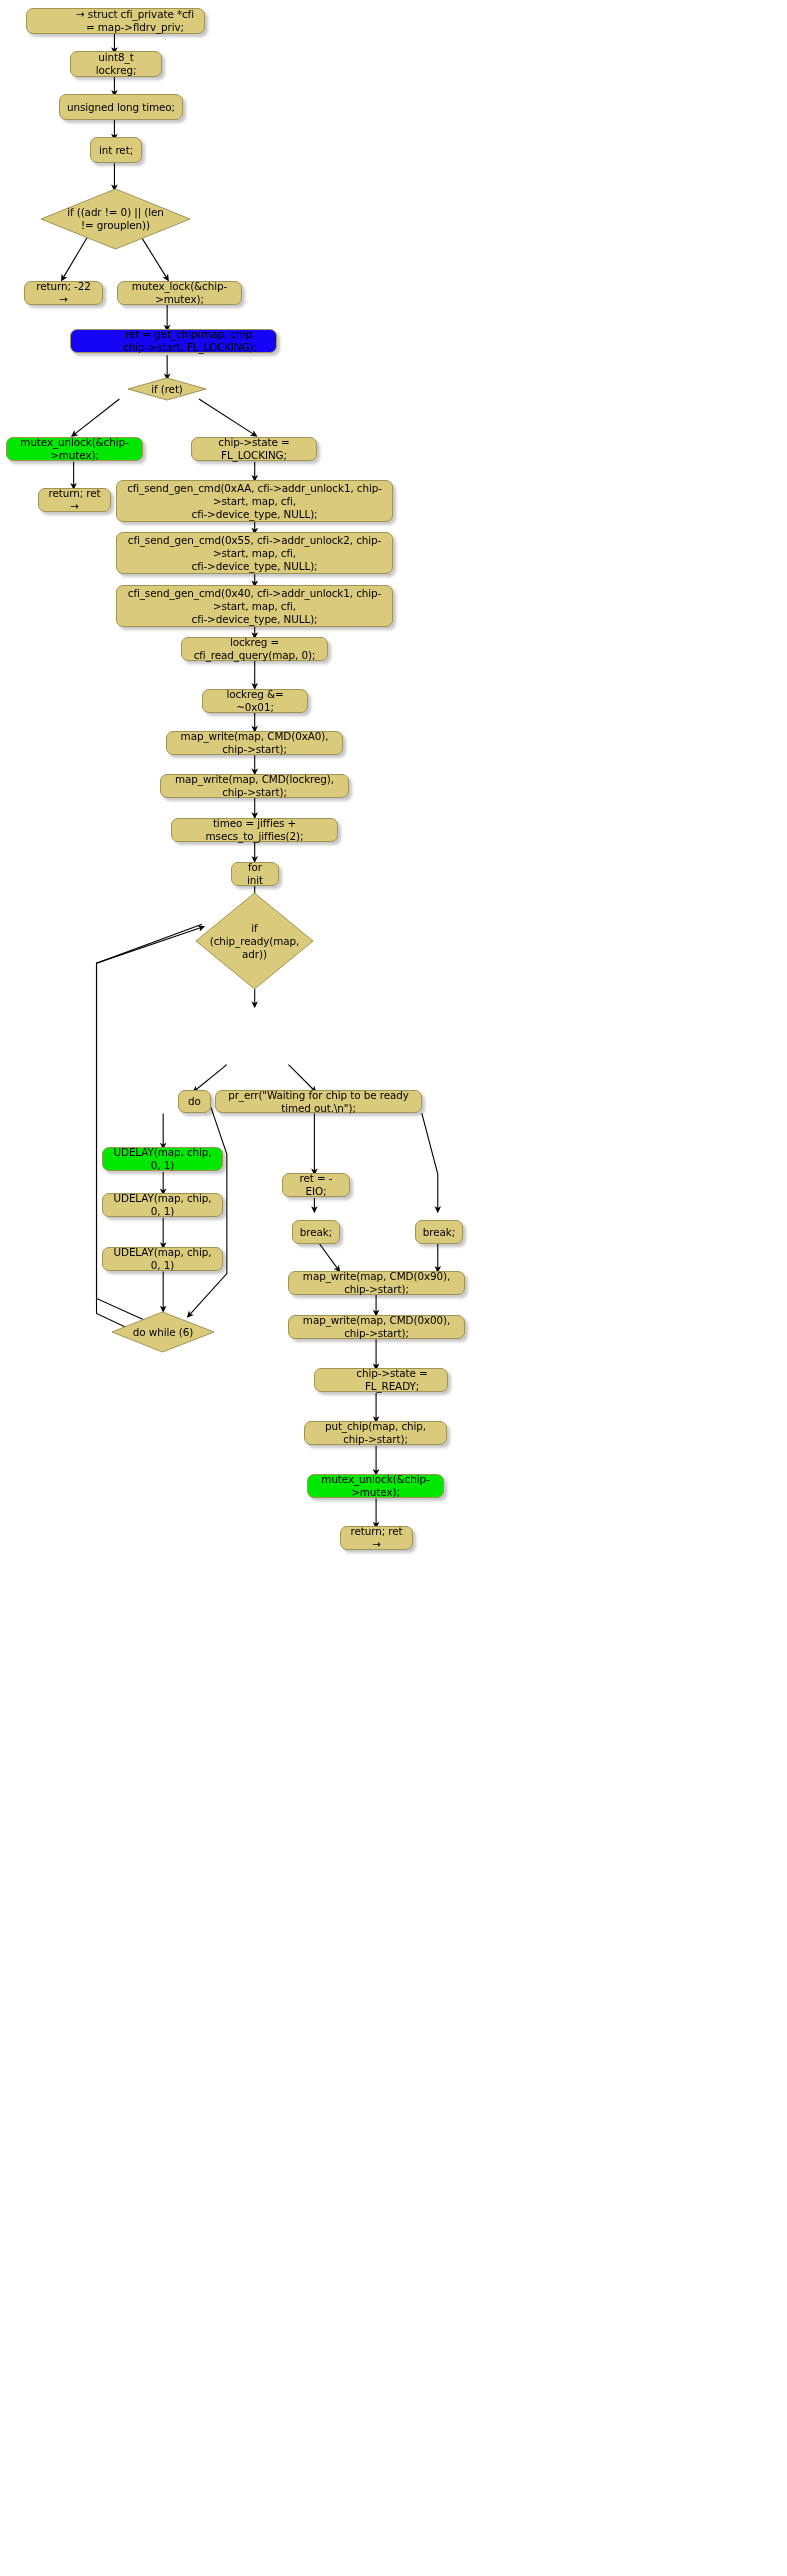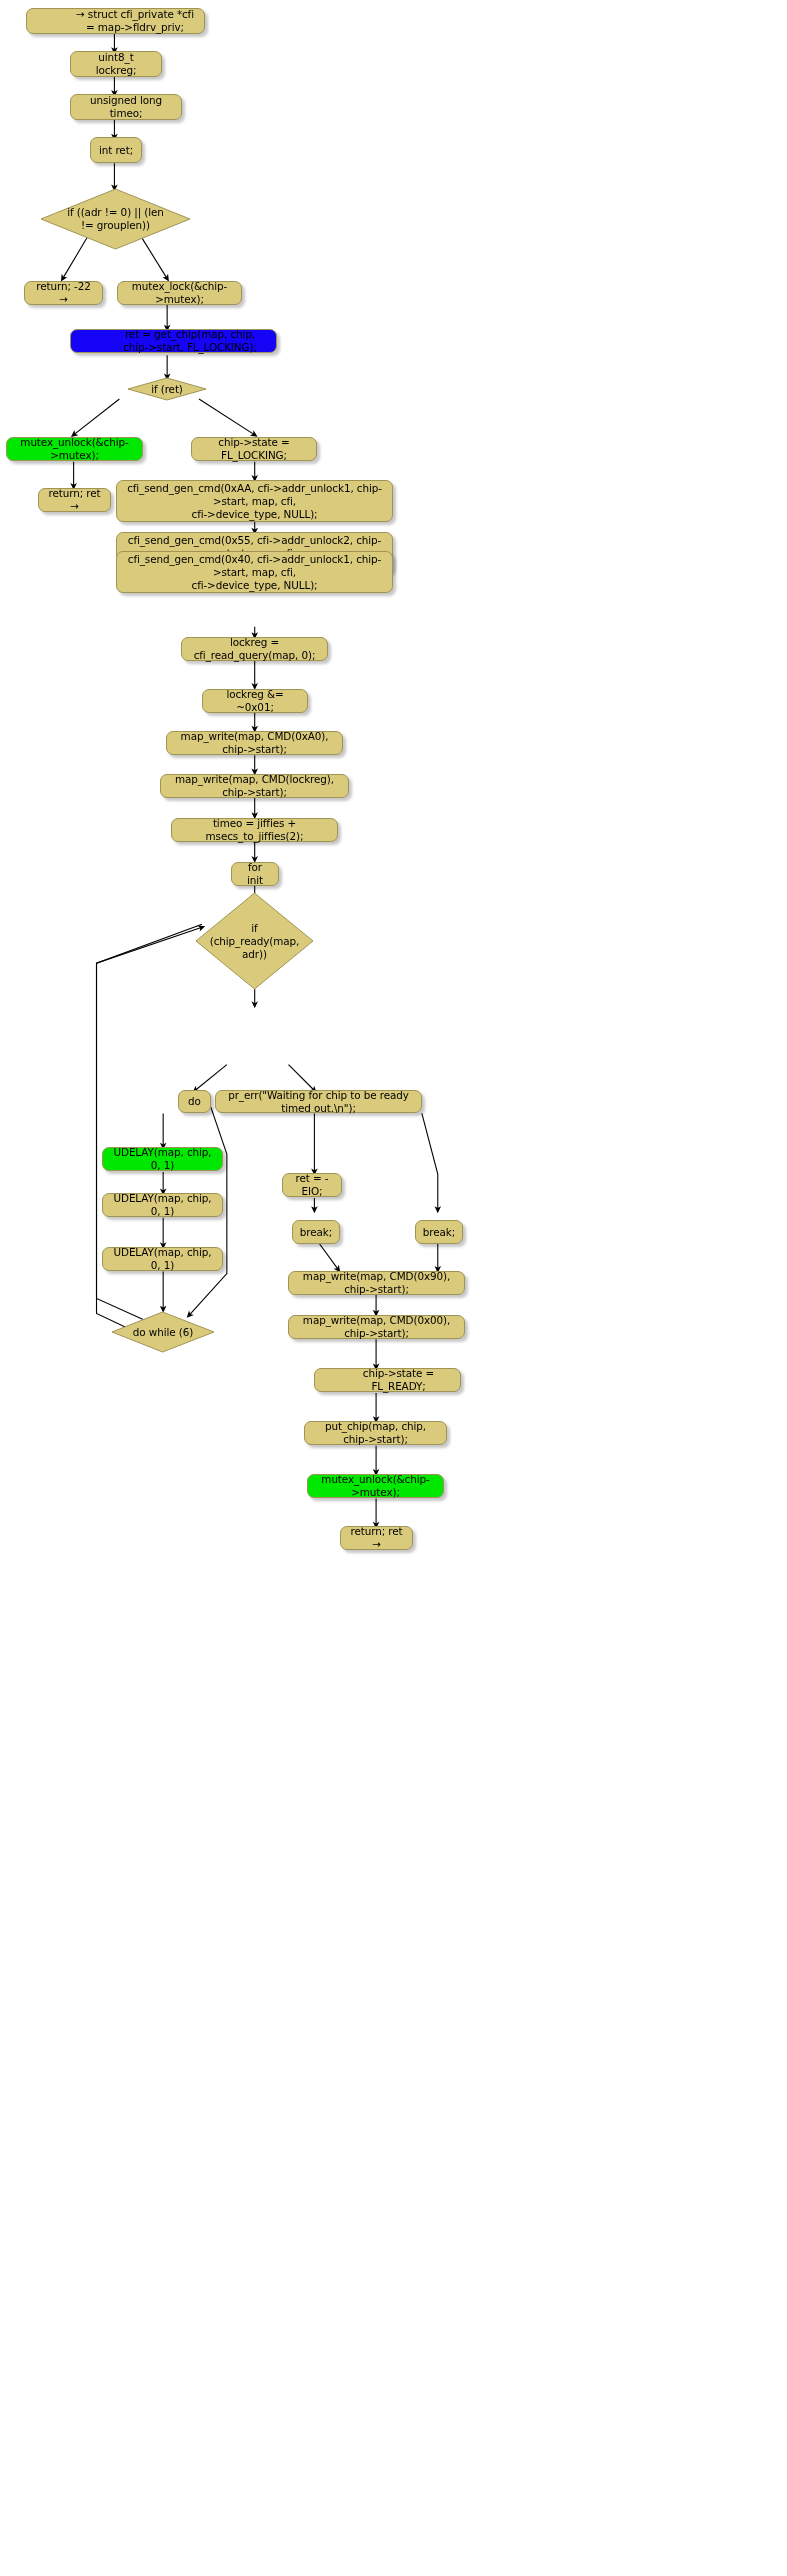--- a/index.html
+++ b/index.html
@@ -160,21 +160,21 @@
   </svg>
 
   <div class="node rect" style="left:26px; top:8px; width:179px; height:26px;padding-left:46px;">
     <span>→ struct cfi_private *cfi = map-&gt;fldrv_priv;</span>
   </div>
 
   <div class="node rect" style="left:70px; top:51px; width:92px; height:26px;">
     <span>uint8_t lockreg;</span>
   </div>
 
-  <div class="node rect" style="left:70px; top:94px; width:112px; height:26px;">
+  <div class="node rect" style="left:59px; top:94px; width:124px; height:26px;">
     <span>unsigned long timeo;</span>
   </div>
 
   <div class="node rect" style="left:90px; top:137px; width:52px; height:26px;">
     <span>int ret;</span>
   </div>
 
   <div class="node diamond" style="left:40px; top:188px; width:151px; height:62px;">
     <svg class="dshape" viewBox="0 0 152 62" preserveAspectRatio="none">
       <polygon points="76,1 151,31 76,61 1,31" fill="#D9CA7C" stroke="#A09455" stroke-width="1"></polygon>
@@ -217,21 +217,21 @@
   <div class="node rect" style="left:116px; top:480px; width:277px; height:42px;">
     <span>cfi_send_gen_cmd(0xAA, cfi-&gt;addr_unlock1, chip-&gt;start, map, cfi,
 cfi-&gt;device_type, NULL);</span>
   </div>
 
   <div class="node rect" style="left:116px; top:532px; width:277px; height:42px;">
     <span>cfi_send_gen_cmd(0x55, cfi-&gt;addr_unlock2, chip-&gt;start, map, cfi,
 cfi-&gt;device_type, NULL);</span>
   </div>
 
-  <div class="node rect" style="left:116px; top:551px; width:277px; height:42px;">
+  <div class="node rect" style="left:116px; top:585px; width:277px; height:42px;">
     <span>cfi_send_gen_cmd(0x40, cfi-&gt;addr_unlock1, chip-&gt;start, map, cfi,
 cfi-&gt;device_type, NULL);</span>
   </div>
 
   <div class="node rect" style="left:181px; top:637px; width:147px; height:24px;">
     <span>lockreg = cfi_read_query(map, 0);</span>
   </div>
 
   <div class="node rect" style="left:202px; top:689px; width:106px; height:24px;">
     <span>lockreg &amp;= ~0x01;</span>
@@ -268,21 +268,21 @@
   </div>
 
   <div class="node rect" style="left:215px; top:1090px; width:207px; height:23px;">
     <span>pr_err("Waiting for chip to be ready timed out.\n");</span>
   </div>
 
   <div class="node rect green" style="left:102px; top:1147px; width:121px; height:24px;">
     <span>UDELAY(map, chip, 0, 1)</span>
   </div>
 
-  <div class="node rect" style="left:282px; top:1173px; width:60px; height:24px;">
+  <div class="node rect" style="left:282px; top:1173px; width:68px; height:24px;">
     <span>ret = -EIO;</span>
   </div>
 
   <div class="node rect" style="left:102px; top:1193px; width:121px; height:24px;">
     <span>UDELAY(map, chip, 0, 1)</span>
   </div>
 
   <div class="node rect" style="left:292px; top:1220px; width:48px; height:24px;">
     <span>break;</span>
   </div>
@@ -303,21 +303,21 @@
     <svg class="dshape" viewBox="0 0 105 42" preserveAspectRatio="none">
       <polygon points="52,1 104,21 52,41 1,21" fill="#D9CA7C" stroke="#A09455" stroke-width="1"></polygon>
     </svg>
     <span class="dlabel">do while (6)</span>
   </div>
 
   <div class="node rect" style="left:288px; top:1315px; width:177px; height:24px;">
     <span>map_write(map, CMD(0x00), chip-&gt;start);</span>
   </div>
 
-  <div class="node rect" style="left:314px; top:1368px; width:147px; height:24px;padding-left:29px;">
+  <div class="node rect" style="left:314px; top:1368px; width:134px; height:24px;padding-left:29px;">
     <span>chip-&gt;state = FL_READY;</span>
   </div>
 
   <div class="node rect" style="left:304px; top:1421px; width:143px; height:24px;">
     <span>put_chip(map, chip, chip-&gt;start);</span>
   </div>
 
   <div class="node rect green" style="left:307px; top:1474px; width:137px; height:24px;">
     <span>mutex_unlock(&amp;chip-&gt;mutex);</span>
   </div>

